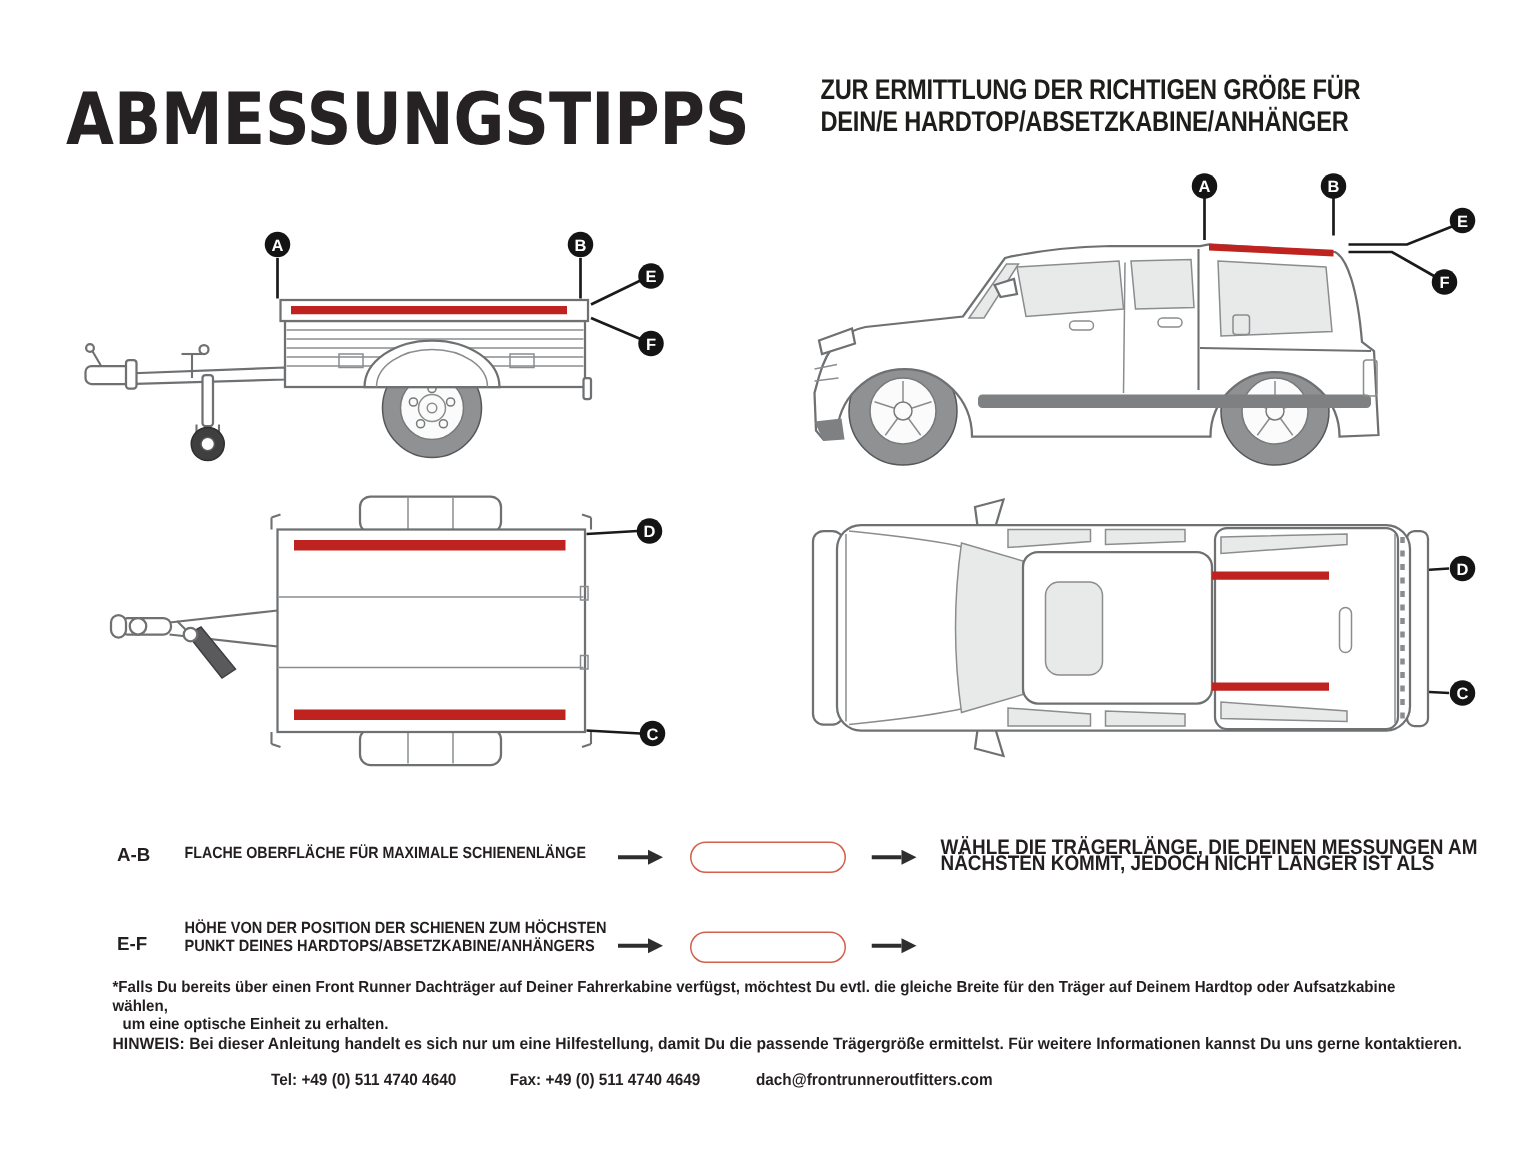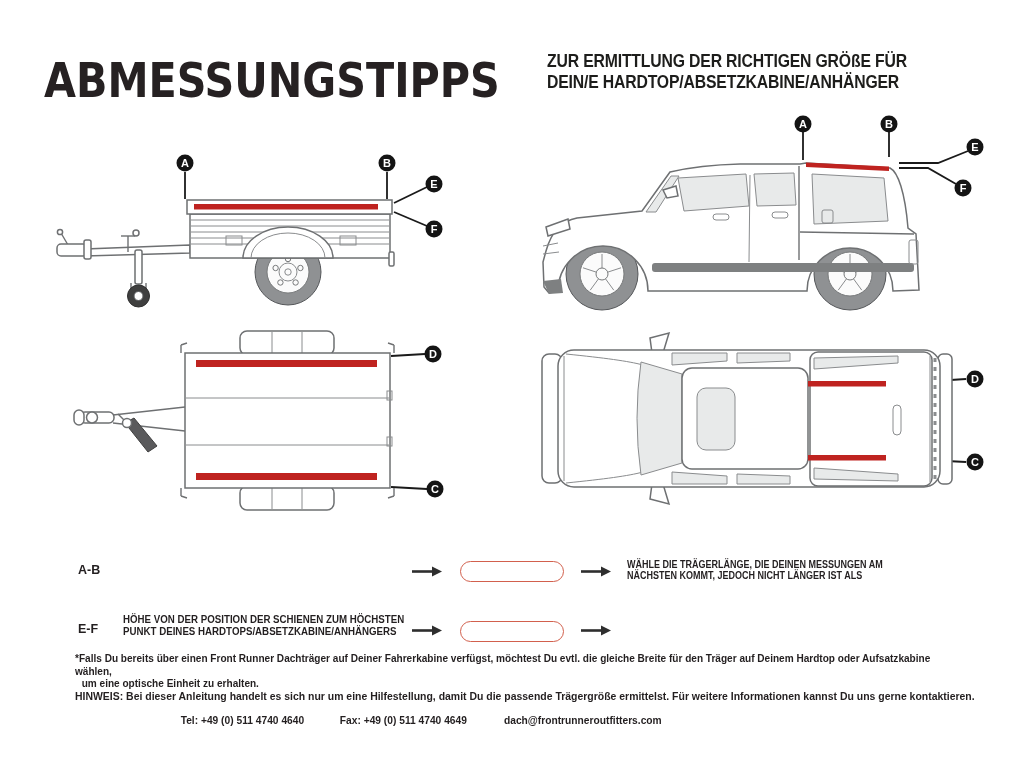--- a/index.html
+++ b/index.html
@@ -23,21 +23,21 @@
   svg.canvas{position:absolute;left:0;top:0;width:1024px;height:768px;}
   .m-head{top:533px;left:0;width:1024px;height:16px;font-size:11.5px;font-weight:bold;}
   .m-head .h1{position:absolute;left:78px;top:0;}
   .m-head .h2{position:absolute;left:243px;top:0;color:#e8332a;}
   .mrow{left:0;width:1024px;}
   .row1{top:559px;height:26px;padding-left:48px;}
   .row2{top:588px;height:24px;}
   .row3{top:612px;height:34px;}
   .mrow .range{position:absolute;left:78px;font-size:12.5px;font-weight:bold;letter-spacing:0;}
   .mrow .desc{position:absolute;left:123px;font-size:10.8px;font-weight:bold;line-height:11.5px;}
-  .mrow .result{position:absolute;left:627px;font-size:10px;font-weight:bold;line-height:11px;}
+  .mrow .result{position:absolute;left:627px;font-size:14px;font-weight:bold;line-height:11px;}
   .mrow .arrow{position:absolute;width:31px;height:11px;}
   .a1{left:412px;} .a2{left:581px;}
   .oval{position:absolute;left:460px;width:102px;height:19px;border:1.6px solid #d2604d;border-radius:11px;background:#fff;}
   .notes{left:75px;top:652px;width:940px;font-size:10.6px;font-weight:bold;line-height:12.5px;transform:scaleX(0.95);transform-origin:0 0;}
   .notes .ln2{padding-left:7px;}
   .hint{left:75px;top:690px;width:960px;font-size:11px;font-weight:bold;transform:scaleX(0.95);transform-origin:0 0;white-space:nowrap;}
   .footer{left:0;top:714px;width:844px;display:flex;justify-content:center;gap:26px;font-size:11px;font-weight:bold;}
   .footer span{display:inline-block;transform:scaleX(0.93);}
   
   .ln{stroke:#6e7072;stroke-width:1.4;fill:none;}
@@ -312,20 +312,21 @@
 
   <div class="abs title">ABMESSUNGSTIPPS</div>
   <div class="abs subtitle">
     <div>ZUR ERMITTLUNG DER RICHTIGEN GRÖßE FÜR</div>
     <div>DEIN/E HARDTOP/ABSETZKABINE/ANHÄNGER</div>
   </div>
 
 
   <div class="abs mrow row1">
     <span class="range" style="top:4px">A-B</span>
+    <span class="desc" style="top:5px"><span class="cond">FLACHE OBERFLÄCHE FÜR MAXIMALE SCHIENENLÄNGE</span></span>
     <svg class="arrow a1" style="top:7px" viewBox="0 0 31 11">
         <line x1="0" y1="5.5" x2="20" y2="5.5" stroke="#2e2e2e" stroke-width="2.6"></line>
         <polygon points="20,0.5 30,5.5 20,10.5" fill="#2e2e2e"></polygon>
       </svg>
     <div class="oval" style="top:2px"></div>
     <svg class="arrow a2" style="top:7px" viewBox="0 0 31 11">
         <line x1="0" y1="5.5" x2="20" y2="5.5" stroke="#2e2e2e" stroke-width="2.6"></line>
         <polygon points="20,0.5 30,5.5 20,10.5" fill="#2e2e2e"></polygon>
       </svg>
     <span class="result" style="top:0px"><span class="cond cond-block"><span style="display:block">WÄHLE DIE TRÄGERLÄNGE, DIE DEINEN MESSUNGEN AM</span><span style="display:block">NÄCHSTEN KOMMT, JEDOCH NICHT LÄNGER IST ALS</span></span></span>

